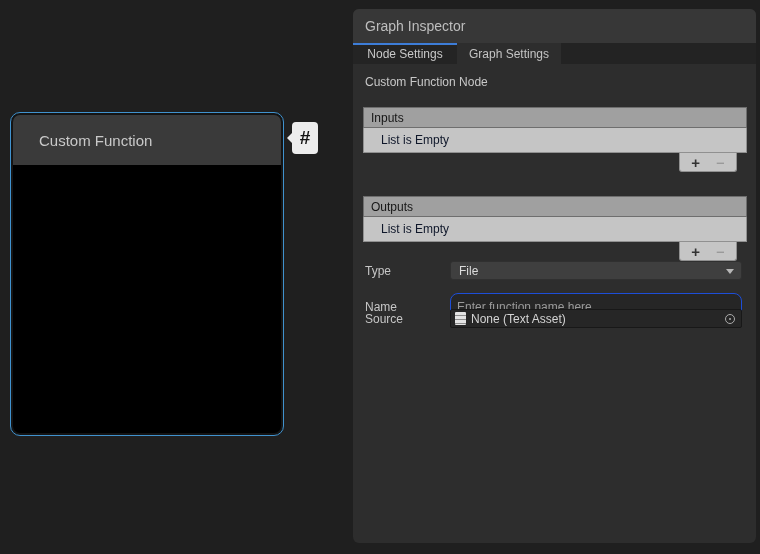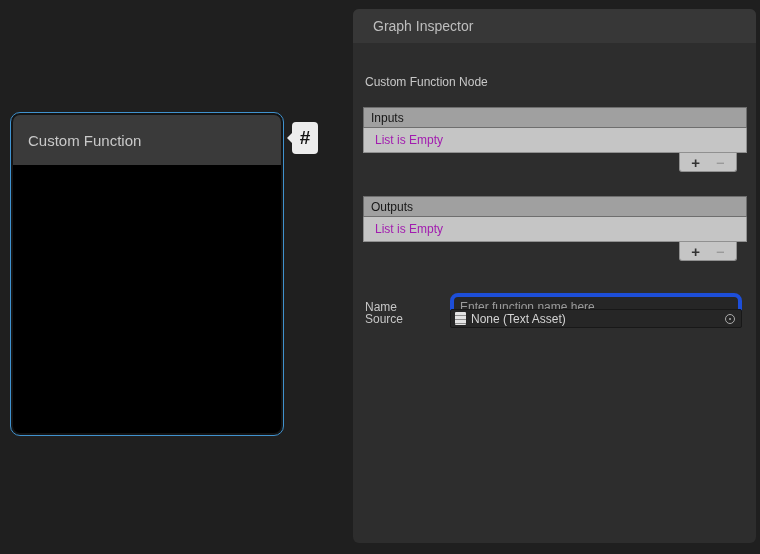--- a/index.html
+++ b/index.html
@@ -20,21 +20,21 @@
     border:1.5px solid #4092CE;
     border-radius:10px;
     background:#141414;
     padding:2px;
     display:flex; flex-direction:column;
   }
   .node-title-bar {
     height:50px; background:#3A3A3A;
     border-radius:7px 7px 0 0;
     display:flex; align-items:center;
-    padding-left:15px;
+    padding-left:26px;
     color:#C9C9C9; font-size:15px;
   }
   .node-body {
     flex:1; background:#000;
     border-radius:0 0 7px 7px;
   }
   .hash-badge {
     position:absolute; left:292px; top:122px;
     width:26px; height:32px;
     background:#EDEDED; border-radius:4px;
@@ -51,21 +51,21 @@
   
   .panel {
     position:absolute; left:353px; top:9px;
     width:403px; height:534px;
     background:#2D2D2D; border-radius:6px;
     overflow:hidden;
   }
   .panel-title-bar {
     height:34px; background:#373737;
     display:flex; align-items:center;
-    padding-left:20px;
+    padding-left:12px;
     color:#BEBEBE; font-size:14px;
   }
   .tab-row {
     position:absolute; left:0; top:34px; right:0; height:21px;
     background:#232323;
   }
   .tab {
     position:absolute; top:0; height:21px; width:104px;
     font-size:12px; color:#C9C9C9;
     display:flex; align-items:center; justify-content:center;
@@ -83,22 +83,22 @@
   .rlist { position:absolute; left:10px; width:384px; }
   .rlist-header {
     height:21px; background:#A0A0A0;
     border:1px solid #6E6E6E;
     font-size:12px; color:#161616;
     display:flex; align-items:center; padding-left:7px;
   }
   .rlist-body {
     height:25px; background:#C5C5C5;
     border:1px solid #909090; border-top:none;
-    font-size:12px; color:#a21caf;
-    display:flex; align-items:center; padding-left:11px;
+    font-size:12px; color:#0f172a;
+    display:flex; align-items:center; padding-left:17px;
   }
   .rlist-footer {
     height:19px; width:58px;
     margin-left:auto; margin-right:10px;
     background:#C5C5C5;
     border:1px solid #909090; border-top:none;
     border-radius:0 0 3px 3px;
     display:flex; align-items:center; justify-content:center; gap:12px;
   }
   .rlist-btn {
@@ -122,21 +122,21 @@
     position:relative; cursor:default;
   }
   .caret {
     position:absolute; right:7px; top:7px;
     width:0; height:0;
     border-left:4px solid transparent; border-right:4px solid transparent;
     border-top:5px solid #B7B7B7;
   }
   .text-field {
     flex:1; height:28px; background:#262626;
-    border:4px solid #1d4ed8; border-radius:8px;
+    border:1px solid #1d4ed8; border-radius:8px;
     color:#CFCFCF; font-size:12px; padding:0 6px;
     font-family:inherit; outline:none;
   }
   .text-field::placeholder { color:#9A9A9A; }
   .object-field {
     flex:1; height:19px; background:#262626;
     border:1px solid #181818; border-radius:2px;
     display:flex; align-items:center; gap:5px;
     padding:0 22px 0 4px; font-size:12px; color:#D4D4D4;
     position:relative; cursor:default;
@@ -173,20 +173,28 @@
     <span>#</span>
   </div>
 </div>
 
 <div class="panel">
 
   <div class="panel-title-bar">
     <span>Graph Inspector</span>
   </div>
 
+  <div class="tab-row">
+    <div class="tab active">
+      <span>Node Settings</span>
+    </div>
+    <div class="tab inactive">
+      <span>Graph Settings</span>
+    </div>
+  </div>
 
   <div class="section-title">Custom Function Node</div>
 
   <div class="rlist" style="top:98px;">
     <div class="rlist-header">
       <span>Inputs</span>
     </div>
     <div class="rlist-body">
       <span>List is Empty</span>
     </div>
@@ -202,20 +210,27 @@
     </div>
     <div class="rlist-body">
       <span>List is Empty</span>
     </div>
     <div class="rlist-footer">
       <button class="rlist-btn add">+</button>
       <button class="rlist-btn sub">−</button>
     </div>
   </div>
 
+  <div class="field-row" style="top:252px;">
+    <span class="field-label">Type</span>
+    <div class="dropdown">
+      <span>File</span>
+      <span class="caret"></span>
+    </div>
+  </div>
 
   <div class="field-row" style="top:276px;margin-top:12px;">
     <span class="field-label">Name</span>
     <input class="text-field" type="text" value="" placeholder="Enter function name here..." style="">
   </div>
 
   <div class="field-row" style="top:300px;">
     <span class="field-label">Source</span>
     <div class="object-field">
       <span class="doc-icon"></span>

